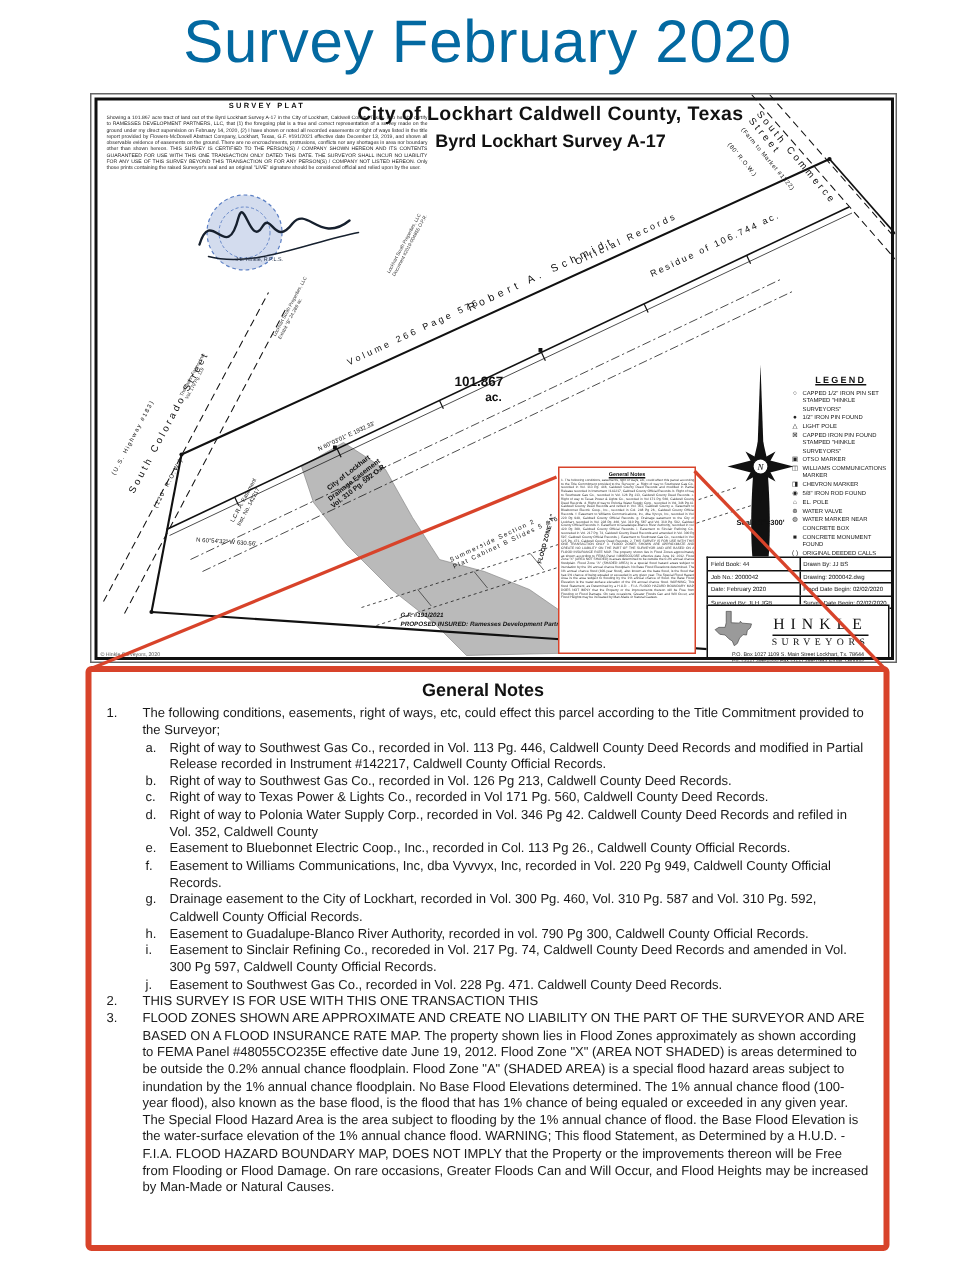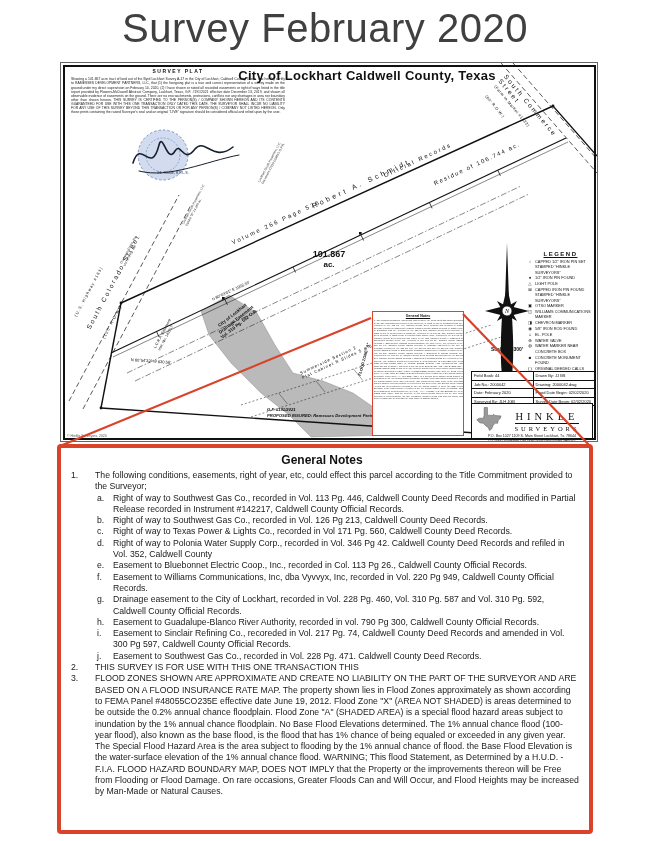--- a/index.html
+++ b/index.html
@@ -1,19 +1,19 @@
 <!DOCTYPE html>
 <html><head>
 <meta charset="utf-8">
 <style>
   html,body{margin:0;padding:0;background:#fff;}
   .page{position:relative;width:650px;height:841px;background:#fff;overflow:hidden;
         font-family:"Liberation Sans",sans-serif;color:#111;}
   .page-title{position:absolute;top:6px;left:0;width:100%;text-align:center;margin:0;
-        font-size:40px;font-weight:400;letter-spacing:0.5px;color:#404040;}
+        font-size:40px;font-weight:400;letter-spacing:0.5px;color:#0369a1;}
 
   
   .plat{position:absolute;left:60px;top:62px;width:536px;height:378px;background:#fff;
         border:1px solid #666;overflow:hidden;}
   .plat-inner{position:absolute;inset:1.5px;border:2px solid #101010;pointer-events:none;z-index:4;}
   .plat-art{position:absolute;left:0;top:0;width:536px;height:378px;z-index:0;}
 
   .lbl{position:absolute;white-space:pre-line;color:#101010;z-index:2;}
   .diag{transform-origin:0 0;}
 
@@ -166,28 +166,29 @@
       <circle cx="42" cy="28" r="25" fill="#6e8cc8" opacity="0.30"></circle>
       <circle cx="42" cy="28" r="25" fill="none" stroke="#5b7fc4" stroke-width="0.8" stroke-dasharray="2.5 2"></circle>
       <circle cx="42" cy="28" r="17" fill="none" stroke="#5b7fc4" stroke-width="0.6" stroke-dasharray="2 1.5"></circle>
       <path d="M12,36 C20,10 30,50 38,18 C42,4 46,38 54,24 C60,14 62,38 74,22 C84,10 92,36 112,20" stroke="#16202e" stroke-width="1.6" fill="none" stroke-linecap="round"></path>
       <path d="M18,44 C48,52 86,34 118,28" stroke="#16202e" stroke-width="1" fill="none" stroke-linecap="round"></path>
     </svg>
     <div class="sig-cap">J.L. Hinkle, R.P.L.S.</div>
 
     <div class="hd">
       <div class="hd1">City of Lockhart  Caldwell County, Texas</div>
+      <div class="hd2">Byrd Lockhart Survey A-17</div>
     </div>
 
     <span class="lbl diag" style="left:250px;top:140px;font-size:7px;letter-spacing:3px;transform:rotate(-25deg);">Robert A. Schmidt</span>
     <span class="lbl diag" style="left:170px;top:177px;font-size:6px;letter-spacing:2px;transform:rotate(-25deg);">Volume 266 Page 576</span>
     <span class="lbl diag" style="left:322px;top:110px;font-size:6px;letter-spacing:2px;transform:rotate(-25deg);">Official Records</span>
     <span class="lbl diag" style="left:372px;top:118px;font-size:6px;letter-spacing:1.5px;transform:rotate(-25deg);">Residue of 106.744 ac.</span>
 
-    <span class="lbl" style="left:242px;top:186px;width:52px;text-align:center;font-size:9px;font-weight:700;">101.867</span>
+    <span class="lbl" style="left:242px;top:186px;width:52px;font-size:9px;font-weight:700;">101.867</span>
     <span class="lbl" style="left:242px;top:197px;width:52px;text-align:center;font-size:8px;font-weight:700;">ac.</span>
 
     <span class="lbl diag" style="left:12px;top:252px;font-size:4px;letter-spacing:1px;transform:rotate(-62deg);">(U.S. Highway #183)</span>
     <span class="lbl diag" style="left:24px;top:264px;font-size:6.5px;letter-spacing:2px;transform:rotate(-62deg);">South Colorado Street</span>
     <span class="lbl diag" style="left:40px;top:274px;font-size:4px;letter-spacing:1px;transform:rotate(-62deg);">(120' R.O.W.)</span>
 
     <span class="lbl diag" style="left:447px;top:10px;font-size:6.5px;letter-spacing:2px;transform:rotate(50deg);">South Commerce Street</span>
     <span class="lbl diag" style="left:436px;top:21px;font-size:4px;letter-spacing:0.5px;transform:rotate(50deg);">(Farm to Market #1322)</span>
     <span class="lbl diag" style="left:427px;top:31px;font-size:4px;letter-spacing:0.5px;transform:rotate(50deg);">(80' R.O.W.)</span>
 
@@ -337,21 +338,21 @@
   <svg class="callouts">
     <line x1="371" y1="318" x2="60" y2="446" stroke="#d8432a" stroke-width="2.2"></line>
     <line x1="463" y1="314" x2="590" y2="446" stroke="#d8432a" stroke-width="2.2"></line>
   </svg>
 
   <div class="notes">
     <div class="notes-title">General Notes</div>
 
     <div class="nrow">
       <span class="nm">1.</span>
-      <span class="nt">The following conditions, easements, right of year, etc, could effect this parcel according to the Title Commitment provided to the Surveyor;</span>
+      <span class="nt">The following conditions, easements, right of ways, etc, could effect this parcel according to the Title Commitment provided to the Surveyor;</span>
     </div>
     <div class="nrow sub">
       <span class="nm">a.</span>
       <span class="nt">Right of way to Southwest Gas Co., recorded in Vol. 113 Pg. 446, Caldwell County Deed Records and modified in Partial Release recorded in Instrument #142217, Caldwell County Official Records.</span>
     </div>
     <div class="nrow sub">
       <span class="nm">b.</span>
       <span class="nt">Right of way to Southwest Gas Co., recorded in Vol. 126 Pg 213, Caldwell County Deed Records.</span>
     </div>
     <div class="nrow sub">
@@ -365,21 +366,21 @@
     <div class="nrow sub">
       <span class="nm">e.</span>
       <span class="nt">Easement to Bluebonnet Electric Coop., Inc., recorded in Col. 113 Pg 26.,  Caldwell County Official Records.</span>
     </div>
     <div class="nrow sub">
       <span class="nm">f.</span>
       <span class="nt">Easement to Williams Communications, Inc, dba Vyvvyx, Inc, recorded in Vol. 220 Pg 949, Caldwell County Official Records.</span>
     </div>
     <div class="nrow sub">
       <span class="nm">g.</span>
-      <span class="nt">Drainage easement to the City of Lockhart, recorded in Vol. 228 Pg. 460, Vol. 310 Pg. 587 and Vol. 310 Pg. 592, Caldwell County Official Records.</span>
+      <span class="nt">Drainage easement to the City of Lockhart, recorded in Vol. 300 Pg. 460, Vol. 310 Pg. 587 and Vol. 310 Pg. 592, Caldwell County Official Records.</span>
     </div>
     <div class="nrow sub">
       <span class="nm">h.</span>
       <span class="nt">Easement to Guadalupe-Blanco River Authority, recorded in vol. 790 Pg 300, Caldwell County Official Records.</span>
     </div>
     <div class="nrow sub">
       <span class="nm">i.</span>
       <span class="nt">Easement to Sinclair Refining Co., recoreded in Vol. 217 Pg. 74, Caldwell County Deed Records and amended in Vol. 300 Pg 597, Caldwell County Official Records.</span>
     </div>
     <div class="nrow sub">

